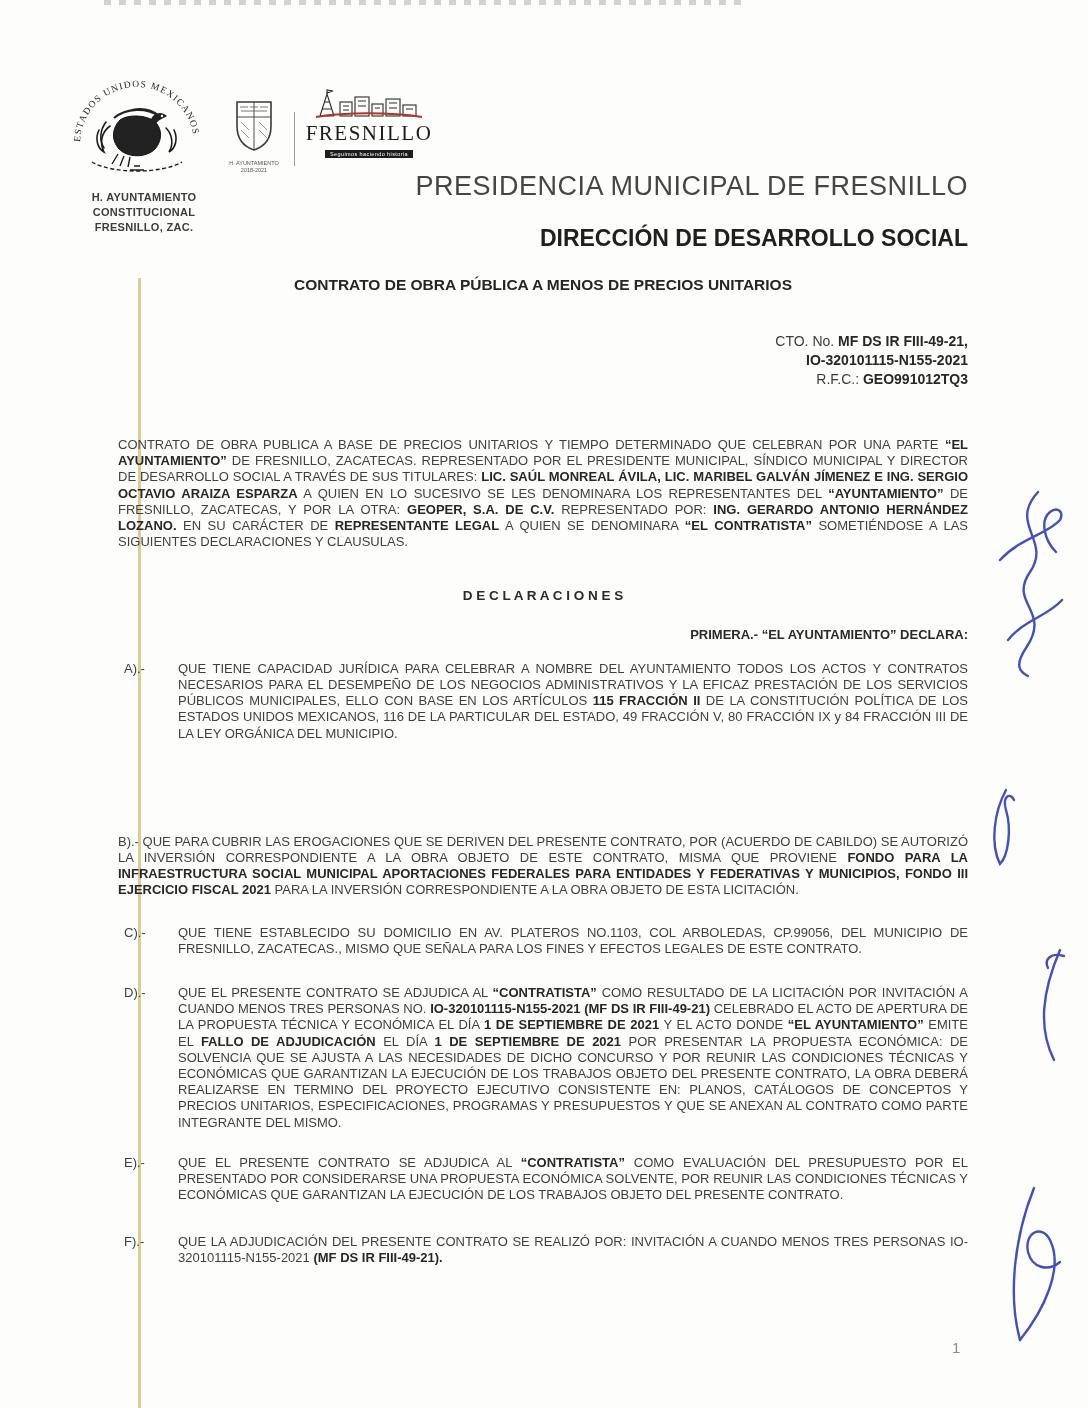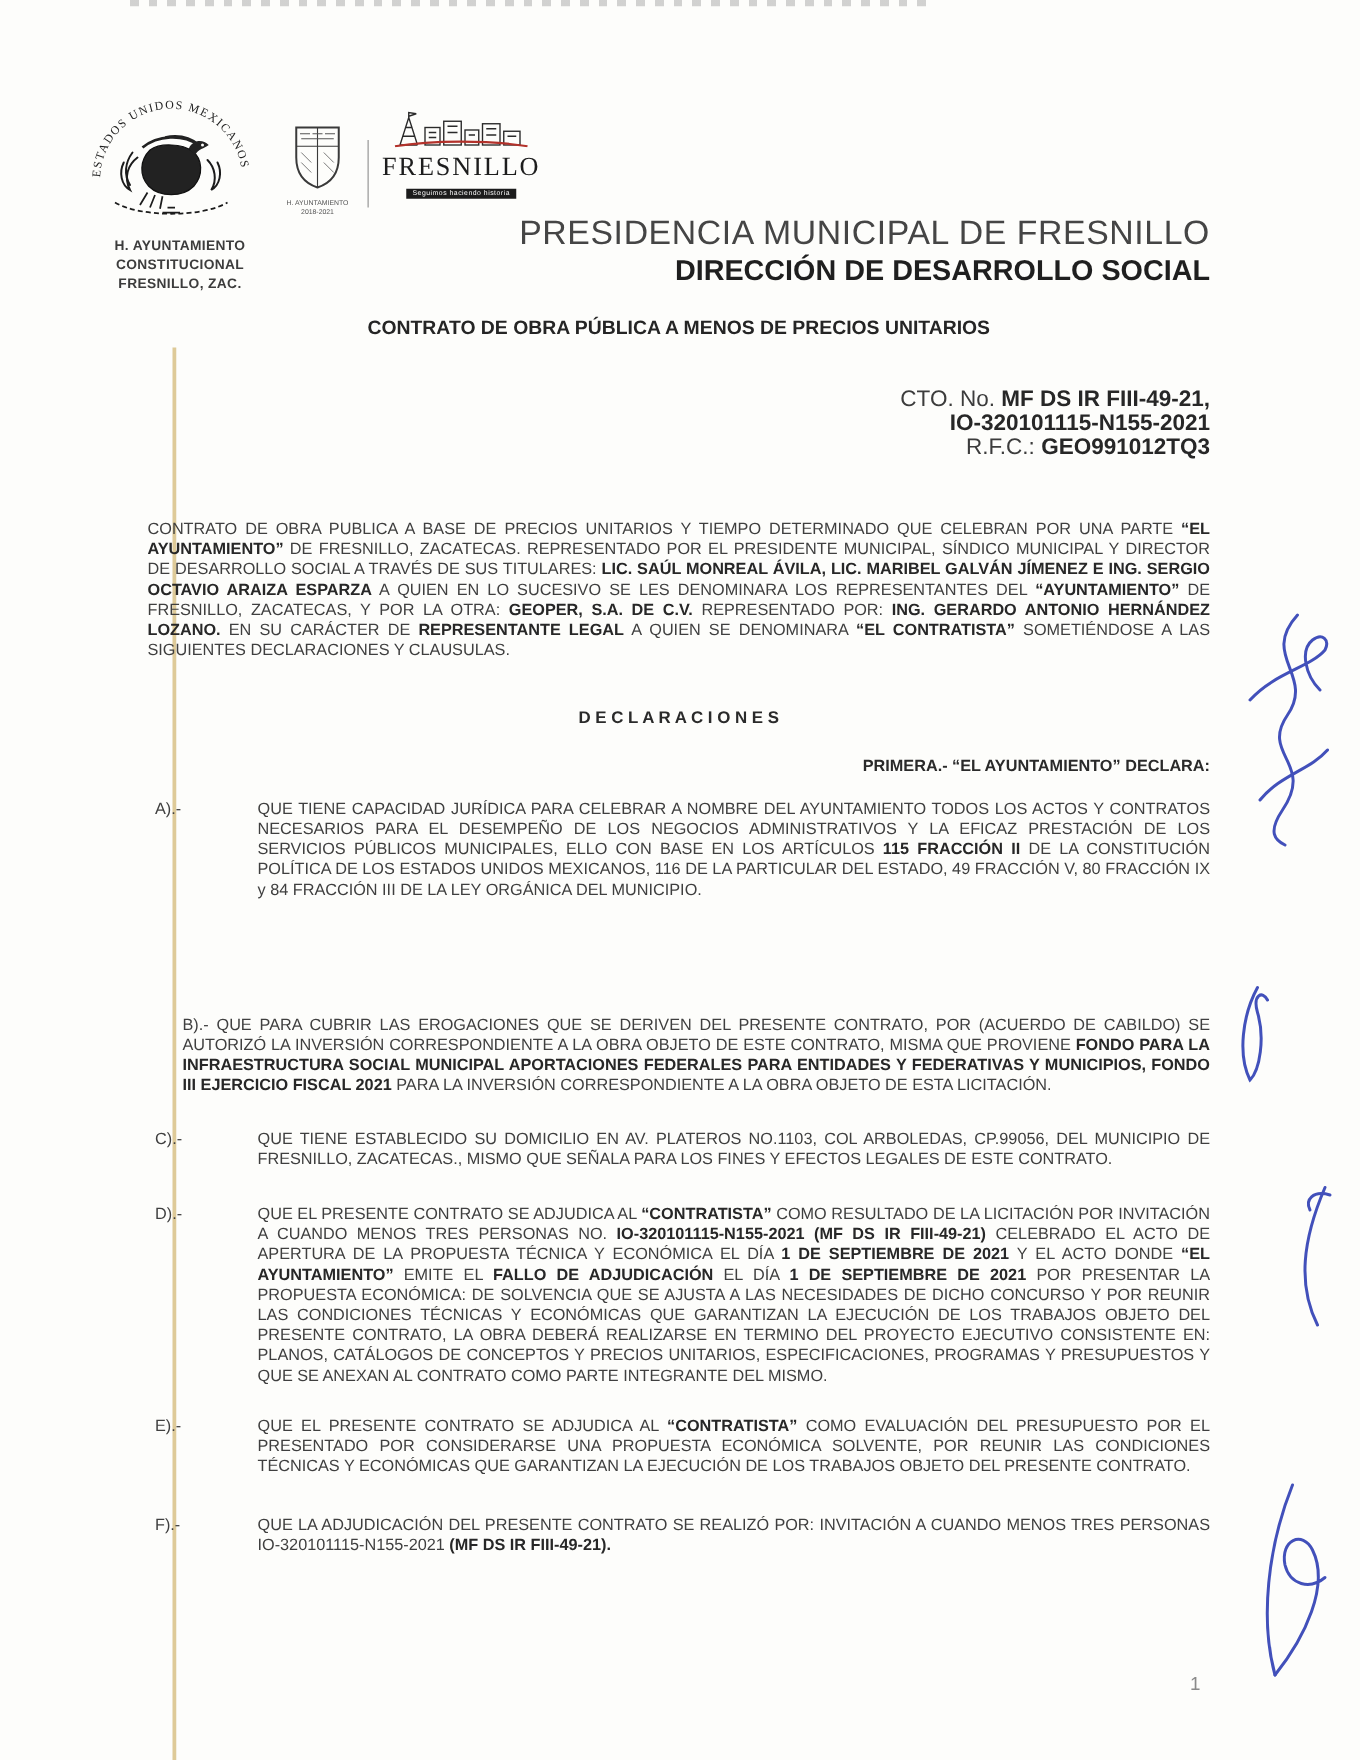--- a/index.html
+++ b/index.html
@@ -28,33 +28,33 @@
   .fresnillo { position:absolute; left:304px; top:88px; width:130px; text-align:center; }
   .fres-word { font-family:"Liberation Serif", serif; font-size:21px; letter-spacing:1.5px;
     color:#1d1d1d; line-height:22px; }
   .fres-tag { display:inline-block; background:#1c1c1c; color:#fff; font-size:5.5px;
     line-height:8px; padding:0 5px; letter-spacing:.4px; }
   
   .content { position:relative; padding:0 120px 0 118px; }
   .center-col { margin-left:100px; text-align:right; }
   .page-title { margin-top:170px; font-size:27px; line-height:32px; font-weight:normal;
     color:#454545; letter-spacing:.5px; }
-  .dept-title { font-size:23px; line-height:28px; font-weight:bold; color:#1f1f1f; }
+  .dept-title { margin-top:22px; font-size:23px; line-height:28px; font-weight:bold; color:#1f1f1f; }
   .contract-title { margin-top:24px; text-align:center; font-size:15.5px; line-height:18px;
     font-weight:bold; color:#252525; }
-  .cto-block { margin-top:38px; font-size:18px; line-height:19px; color:#3c3c3c; }
+  .cto-block { margin-top:38px; font-size:14px; line-height:19px; color:#3c3c3c; }
   
   .just { text-align:justify; }
   .b { font-weight:bold; color:#272727; }
   .intro { margin-top:48px; }
   .decl-heading { margin-top:38px; text-align:center; font-weight:bold; font-size:13.5px; color:#2a2a2a; }
   .primera { margin-top:22px; font-weight:bold; color:#2a2a2a;text-align:right; }
   .decl { display:flex; }
   .decl .lab { flex:0 0 60px; padding-left:6px; }
-  .decl .txt { flex:1;margin-left:28px; }
+  .decl .txt { flex:1; }
   .decl-a { margin-top:18px; }
   .decl-b { margin-top:32px;flex-direction:column; }
   .decl-c { margin-top:26px; }
   .decl-d { margin-top:28px; }
   .decl-e { margin-top:24px; }
   .decl-f { margin-top:30px; }
   .page-number { position:absolute; left:952px; top:1340px; font-size:15px; color:#8a8a8a; }
   .ink-overlay { position:absolute; left:0; top:0; width:1088px; height:1408px; pointer-events:none; }
 </style>
 </head>

